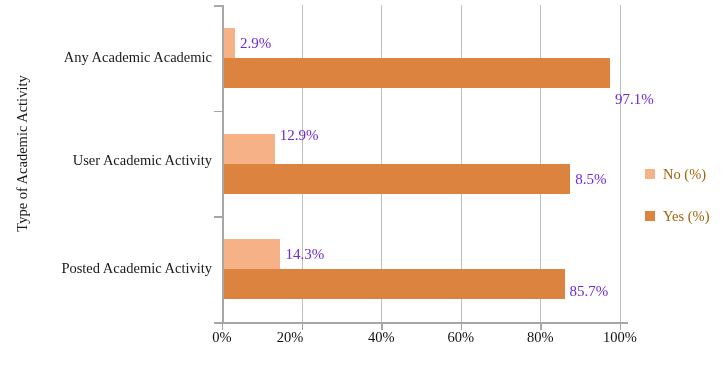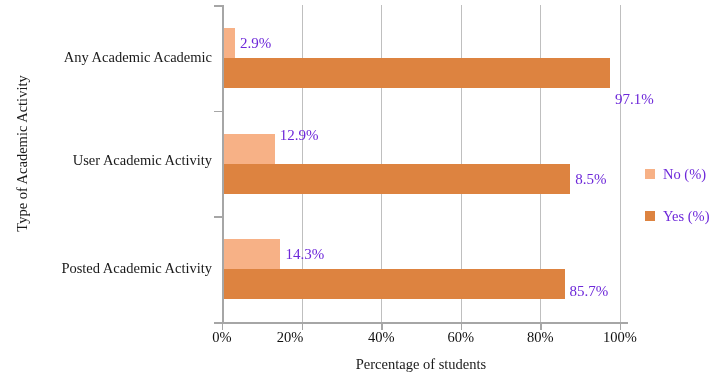--- a/index.html
+++ b/index.html
@@ -51,21 +51,21 @@
   }
 
   
   .legend{position:absolute;left:645px;top:165px;}
   .legend-row{position:absolute;left:0;height:18px;white-space:nowrap;}
   .legend-swatch{
     position:absolute;left:0;top:4px;width:10px;height:10px;
   }
   .legend-text{
     position:absolute;left:18px;top:0px;font-size:14.5px;
-    color:#6d28d9;white-space:nowrap;line-height:18px;
+    color:#a16207;white-space:nowrap;line-height:18px;
   }
 </style>
 </head>
 <body>
 
 <div id="chart">
 
   <div class="ytitle">Type of Academic Activity</div>
 
   <div id="gridlines">
@@ -116,21 +116,20 @@
 
   <div id="xlabels">
       <div class="xlabel" style="left: 192px;">0%</div>
       <div class="xlabel" style="left: 260px;">20%</div>
       <div class="xlabel" style="left: 351.2px;">40%</div>
       <div class="xlabel" style="left: 430.8px;">60%</div>
       <div class="xlabel" style="left: 510.4px;">80%</div>
       <div class="xlabel" style="left: 590px;">100%</div>
     </div>
 
-  <div class="xtitle">Percentage of students</div>
 
   <div class="legend" id="legend">
       <div class="legend-row" style="top: 0px;">
         <span class="legend-swatch" style="background: rgb(247, 177, 134);"></span>
         <span class="legend-text">No (%)</span>
       </div>
       <div class="legend-row" style="top: 42px;">
         <span class="legend-swatch" style="background: rgb(221, 131, 64);"></span>
         <span class="legend-text">Yes (%)</span>
       </div>

